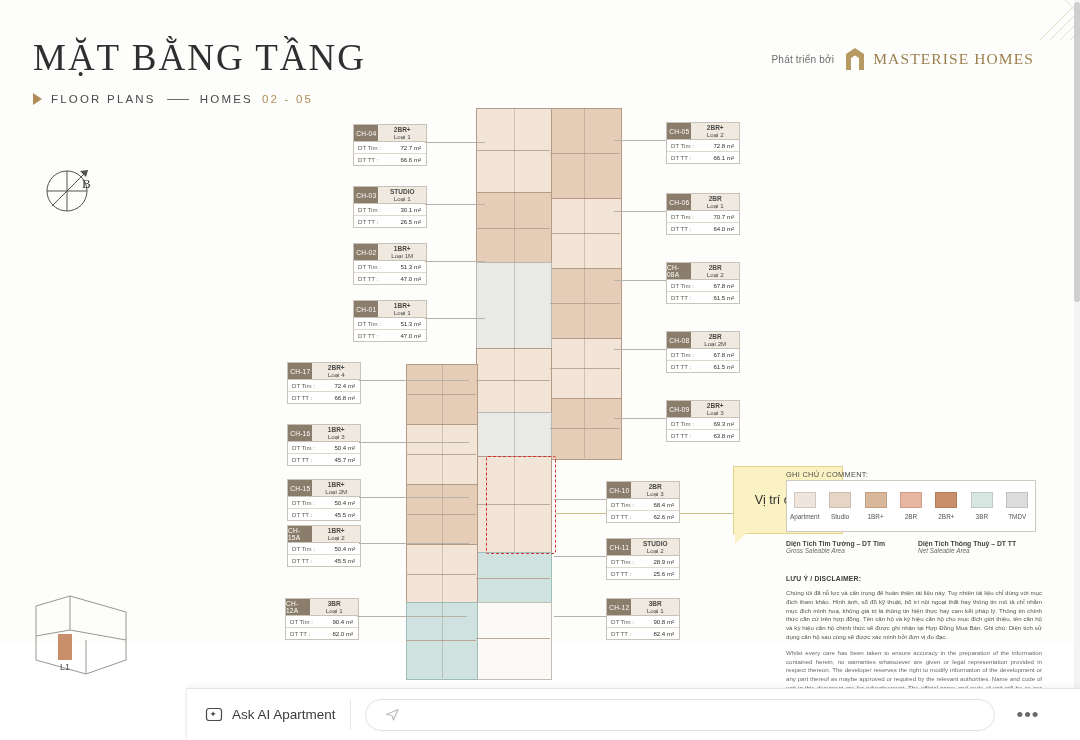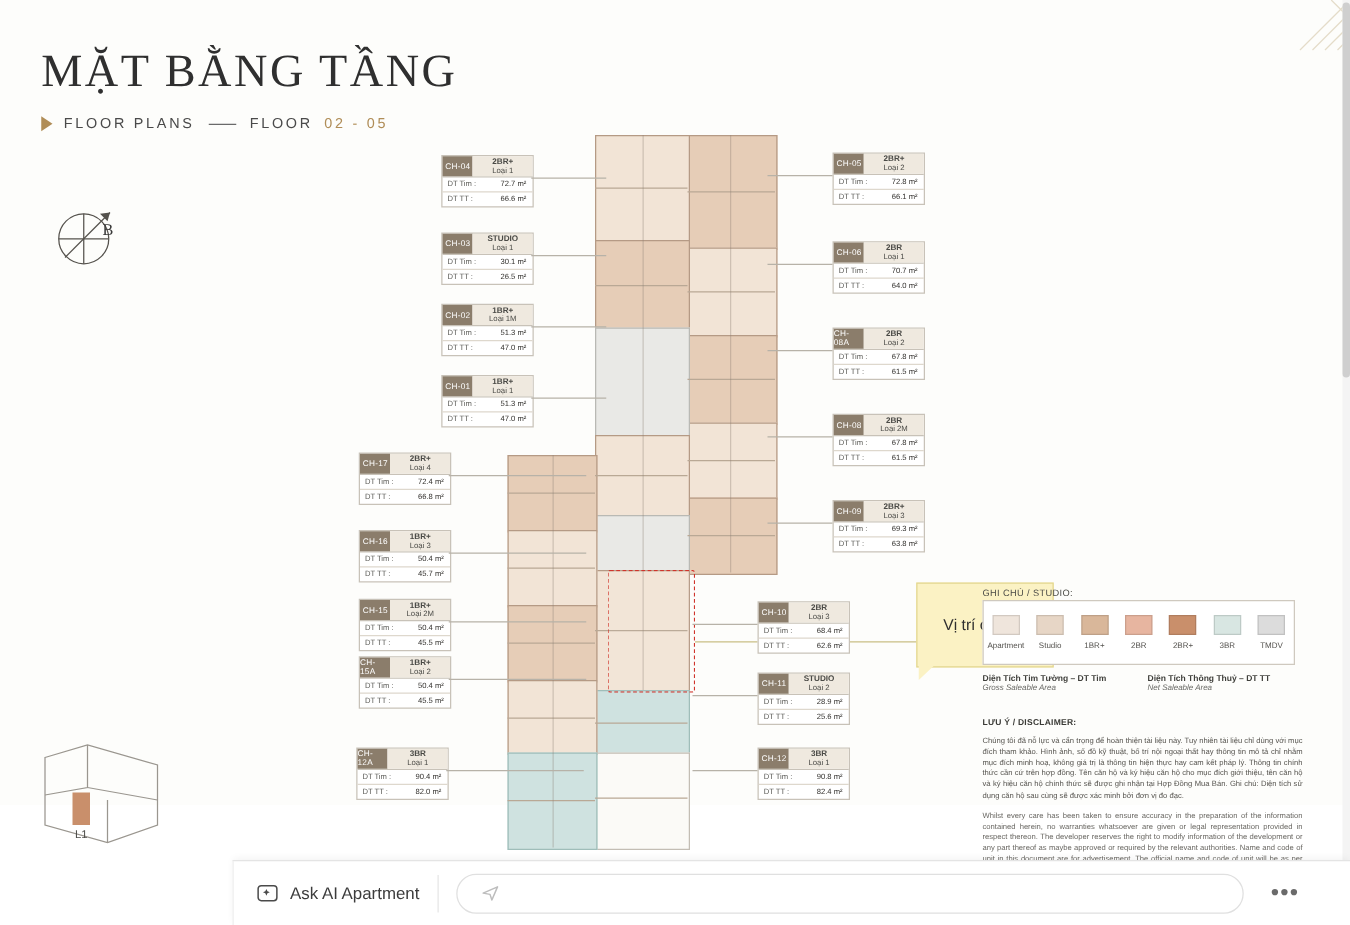--- a/index.html
+++ b/index.html
@@ -169,24 +169,33 @@
       <path d="M60 30 L50 40"></path>
         <path d="M45 0 L60 15"></path>
     </g>
   </svg>
 
   <div class="title">MẶT BẰNG TẦNG</div>
   <div class="subtitle-row">
     <span class="tri"></span>
     <span>FLOOR PLANS</span>
     <span class="subtitle-rule"></span>
-    <span>FLOOR</span>
+    <span>HOMES</span>
     <span class="level-num">02 - 05</span>
   </div>
 
+  <div class="dev">
+    <span class="dev-lbl">Phát triển bởi</span>
+    <span class="dev-logo">
+      <svg class="dev-mark" viewBox="0 0 22 24">
+        <path d="M11 1 L20 7 L20 23 L15 23 L15 11 L11 8.5 L7 11 L7 23 L2 23 L2 7 Z" fill="#b79a61"></path>
+      </svg>
+      <span class="dev-name">MASTERISE HOMES</span>
+    </span>
+  </div>
 
   <svg class="compass" viewBox="0 0 62 62">
     <circle cx="31" cy="31" r="20" fill="none" stroke="#55524d" stroke-width="1"></circle>
     <line x1="11" y1="31" x2="51" y2="31" stroke="#55524d" stroke-width="1"></line>
     <line x1="31" y1="11" x2="31" y2="51" stroke="#55524d" stroke-width="1"></line>
     <line x1="16" y1="46" x2="52" y2="10" stroke="#55524d" stroke-width="1"></line>
     <path d="M52 10 l-8 1 l6 6 z" fill="#55524d"></path>
   </svg>
   <div class="compass-b">B</div>
 
@@ -548,21 +557,21 @@
       <span class="v">90.8 m²</span>
     </div>
         <div class="rw">
       <span class="k">DT TT :</span>
       <span class="v">82.4 m²</span>
     </div>
       </div>
       <div class="lead" style="left: 554px; top: 616px; width: 52px;"></div>
     </div>
 
-  <div class="legend-title">GHI CHÚ / STUDIO:</div>
+  <div class="legend-title">GHI CHÚ / COMMENT:</div>
   <div class="legend" id="legend-box">
       <div class="legend-cell">
         <span class="sw" style="background:#efe5dc"></span>
                  <span>Apartment</span>
       </div>
       <div class="legend-cell">
         <span class="sw" style="background:#e7d6c6"></span>
                  <span>Studio</span>
       </div>
       <div class="legend-cell">

